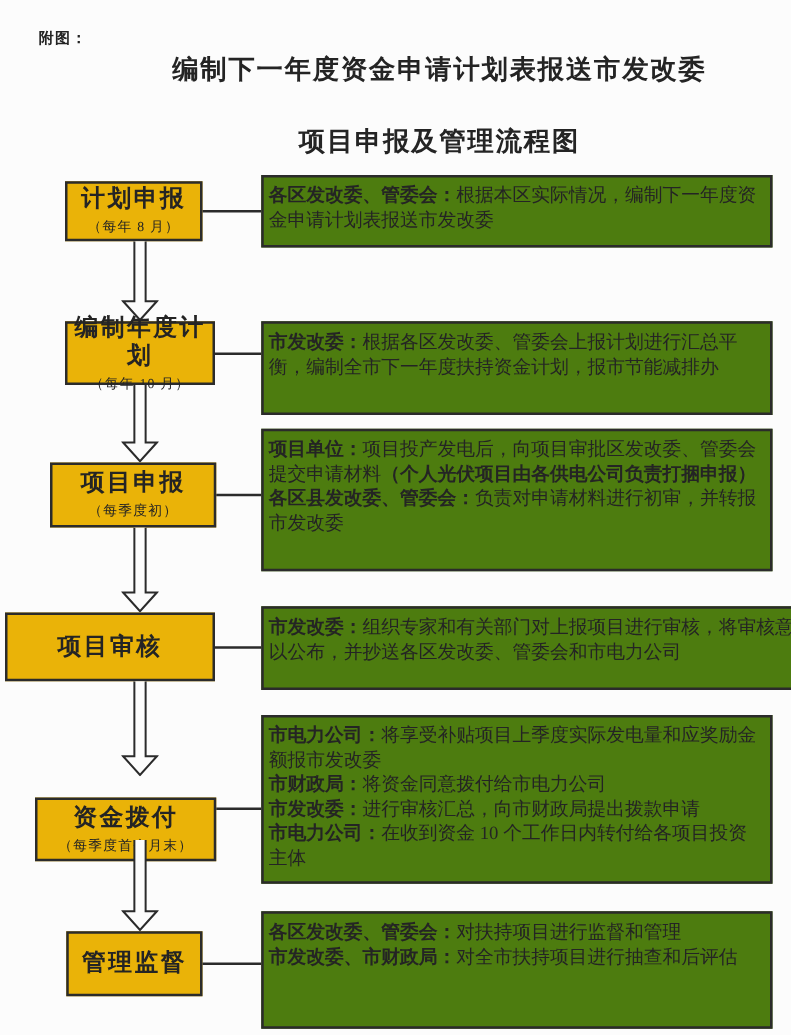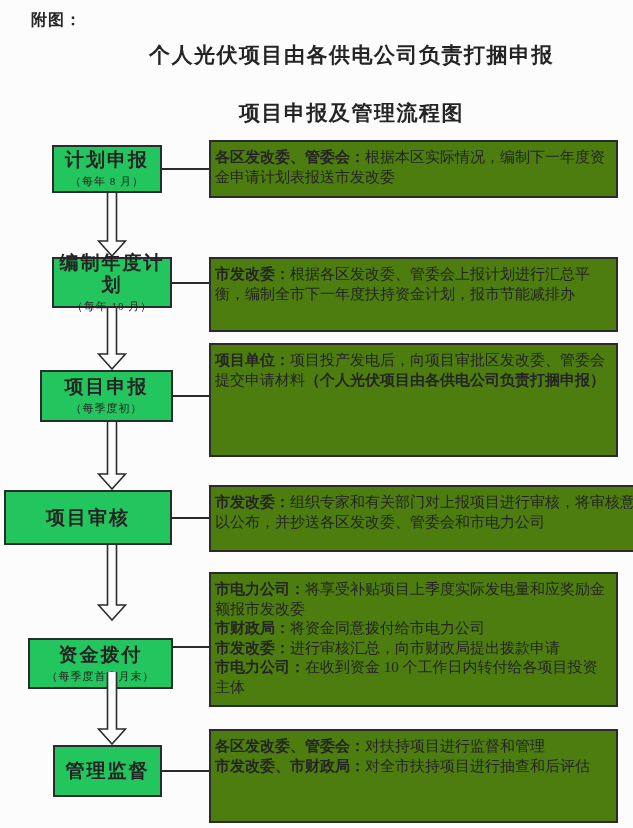--- a/index.html
+++ b/index.html
@@ -1,45 +1,45 @@
 <!DOCTYPE html>
 <html><head>
 <meta charset="utf-8">
 <style>
   html,body{margin:0;padding:0;background:#fcfcfc;}
   .page{
     position:relative;width:633px;height:828px;background:#fcfcfc;overflow:hidden;
     font-family:"Liberation Serif","DejaVu Serif",serif;color:#242424;
   }
-  .fig-label{position:absolute;left:31px;top:10px;font-size:16px;font-weight:bold;letter-spacing:1px;font-family:Liberation Serif, serif;}
+  .fig-label{position:absolute;left:31px;top:22px;font-size:12px;font-weight:bold;letter-spacing:1px;font-family:Liberation Serif, serif;}
   .title-wrap{position:absolute;left:70px;top:42px;width:563px;text-align:center;}
   .title-line{font-size:21px;font-weight:bold;letter-spacing:1.5px;line-height:26px;}
   .title-line.second{margin-top:32px;}
   .flow-box{
-    position:absolute;box-sizing:border-box;border:2px solid #2b2b2b;background:#22c55e;
+    position:absolute;box-sizing:border-box;border:2px solid #2b2b2b;background:#eab308;
     display:flex;flex-direction:column;align-items:center;justify-content:center;text-align:center;
   }
   .flow-box .t{font-size:19px;font-weight:bold;letter-spacing:2px;line-height:22px;}
   .flow-box .s{font-size:11px;letter-spacing:1px;margin-top:3px;white-space:nowrap;}
   .detail-box{
     position:absolute;box-sizing:border-box;border:2px solid #2b2b2b;background:#4d7c0f;
     padding:6px 4px;font-size:15px;line-height:19.5px;
   }
   .detail-line{margin:0;}
   .detail-line .b{font-weight:bold;}
   .connector{position:absolute;height:2px;background:#2b2b2b;}
   .down-arrow{position:absolute;display:block;}
 </style>
 </head>
 <body>
 
 <div class="page">
   <div class="fig-label">附图：</div>
   <div class="title-wrap">
-    <div class="title-line">个人光伏项目由各供电公司负责打捆申报</div>
+    <div class="title-line">编制下一年度资金申请计划表报送市发改委</div>
     <div class="title-line second">项目申报及管理流程图</div>
   </div>
   <div id="chart">
       <div class="flow-box" style="left: 52px; top: 145px; width: 110px; height: 48px;">
         <div class="t">计划申报</div>
         <div class="s">（每年 8 月）</div>
       </div>
       <div class="connector" style="left: 162px; top: 168px; width: 47px;"></div>
       <div class="detail-box" style="left: 209px; top: 140px; width: 409px; min-height: 58px;">
         <div class="detail-line"><span class="b">各区发改委、管委会：</span><span>根据本区实际情况，编制下一年度资金申请计划表报送市发改委</span></div>
@@ -58,20 +58,21 @@
       <svg class="down-arrow" width="30" height="62" viewBox="0 0 30 62" style="left: 97px; top: 308px;">
         <path d="M10.5 0 V46 H1.5 L15 61 L28.5 46 H19.5 V0" fill="#fcfcfc" stroke="#2b2b2b" stroke-width="1.6"></path>
       </svg>
       <div class="flow-box" style="left: 40px; top: 370px; width: 133px; height: 52px;">
         <div class="t">项目申报</div>
         <div class="s">（每季度初）</div>
       </div>
       <div class="connector" style="left: 173px; top: 395px; width: 36px;"></div>
       <div class="detail-box" style="left: 209px; top: 343px; width: 409px; min-height: 114px;">
         <div class="detail-line"><span class="b">项目单位：</span><span>项目投产发电后，向项目审批区发改委、管委会提交申请材料</span><span class="b">（个人光伏项目由各供电公司负责打捆申报）</span></div>
+        <div class="detail-line"><span class="b">各区县发改委、管委会：</span><span>负责对申请材料进行初审，并转报市发改委</span></div>
       </div>
       <svg class="down-arrow" width="30" height="68" viewBox="0 0 30 68" style="left: 97px; top: 422px;">
         <path d="M10.5 0 V52 H1.5 L15 67 L28.5 52 H19.5 V0" fill="#fcfcfc" stroke="#2b2b2b" stroke-width="1.6"></path>
       </svg>
       <div class="flow-box" style="left: 4px; top: 490px; width: 168px; height: 55px; align-items: center;">
         <div class="t">项目审核</div>
       </div>
       <div class="connector" style="left: 172px; top: 517px; width: 37px;"></div>
       <div class="detail-box" style="left: 209px; top: 485px; width: 468px; min-height: 67px;">
         <div class="detail-line"><span class="b">市发改委：</span><span>组织专家和有关部门对上报项目进行审核，将审核意见予以公布，并抄送各区发改委、管委会和市电力公司</span></div>

